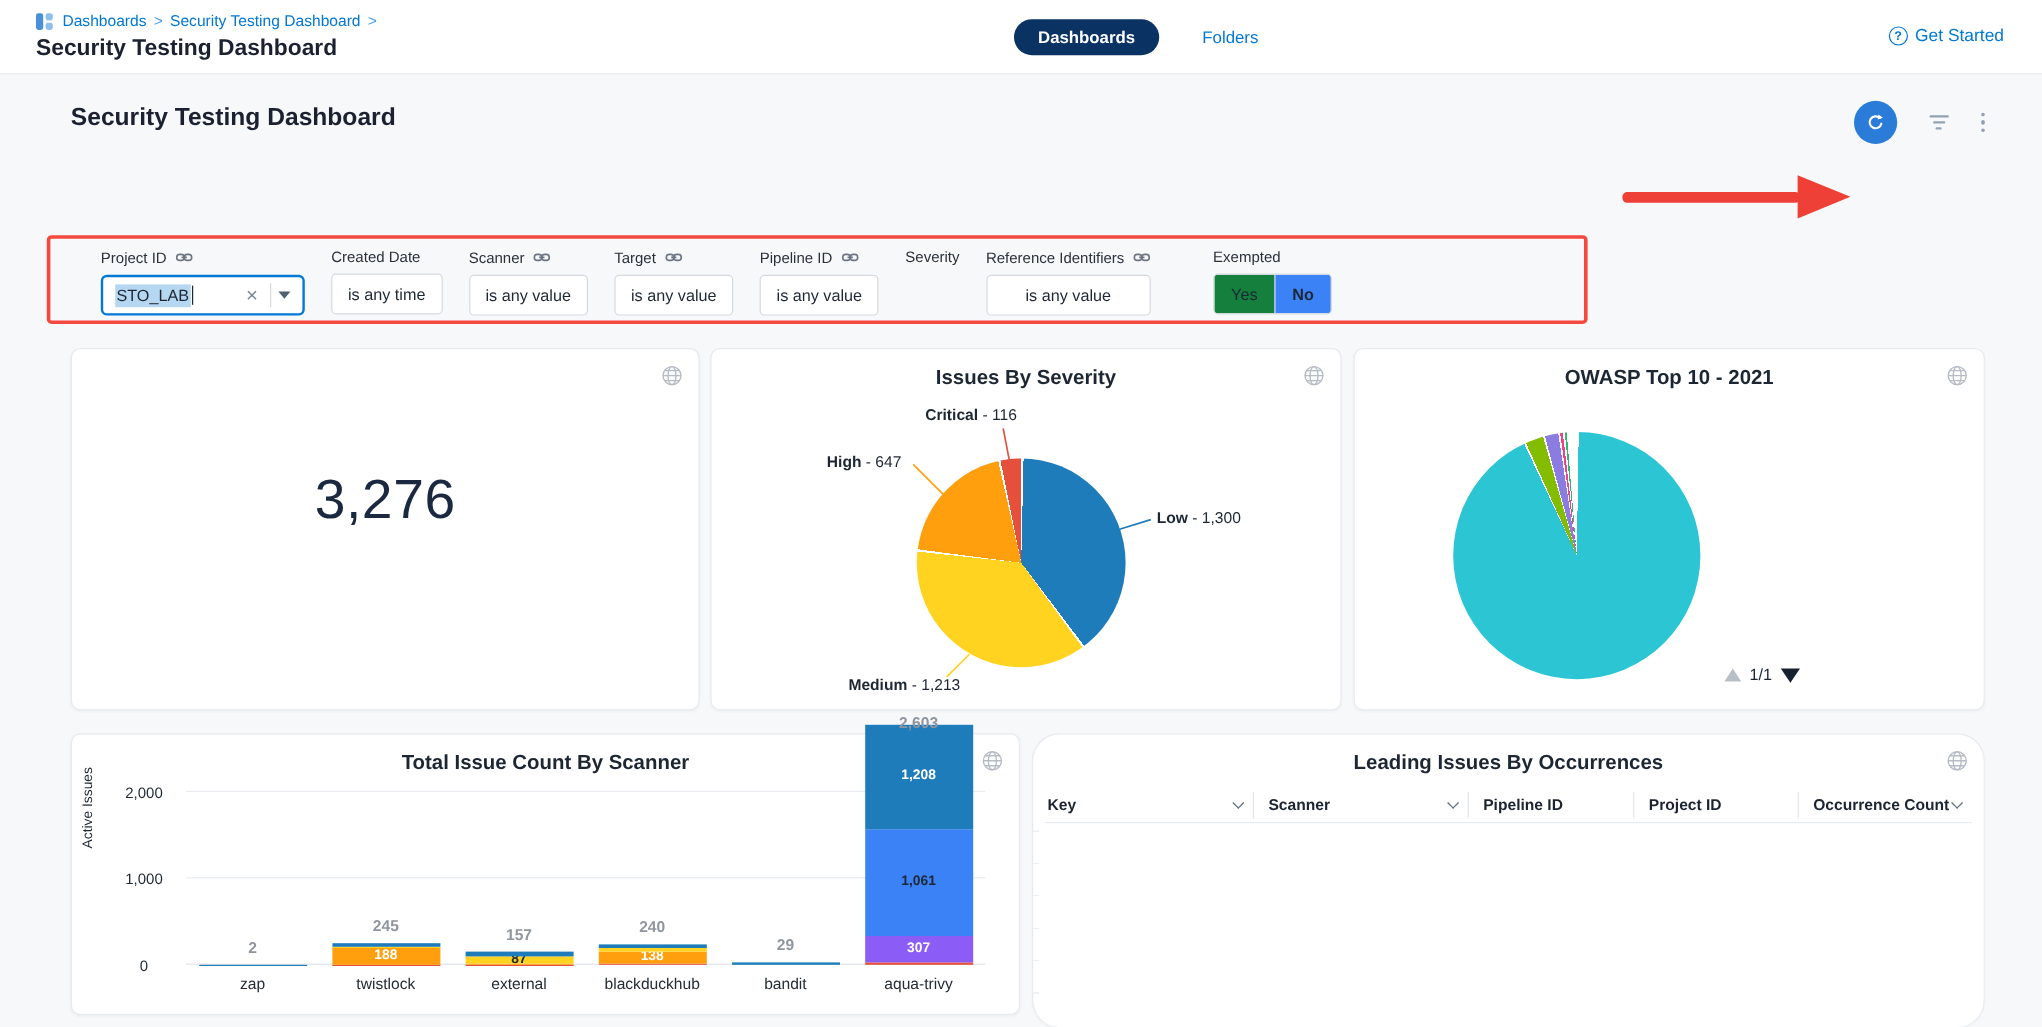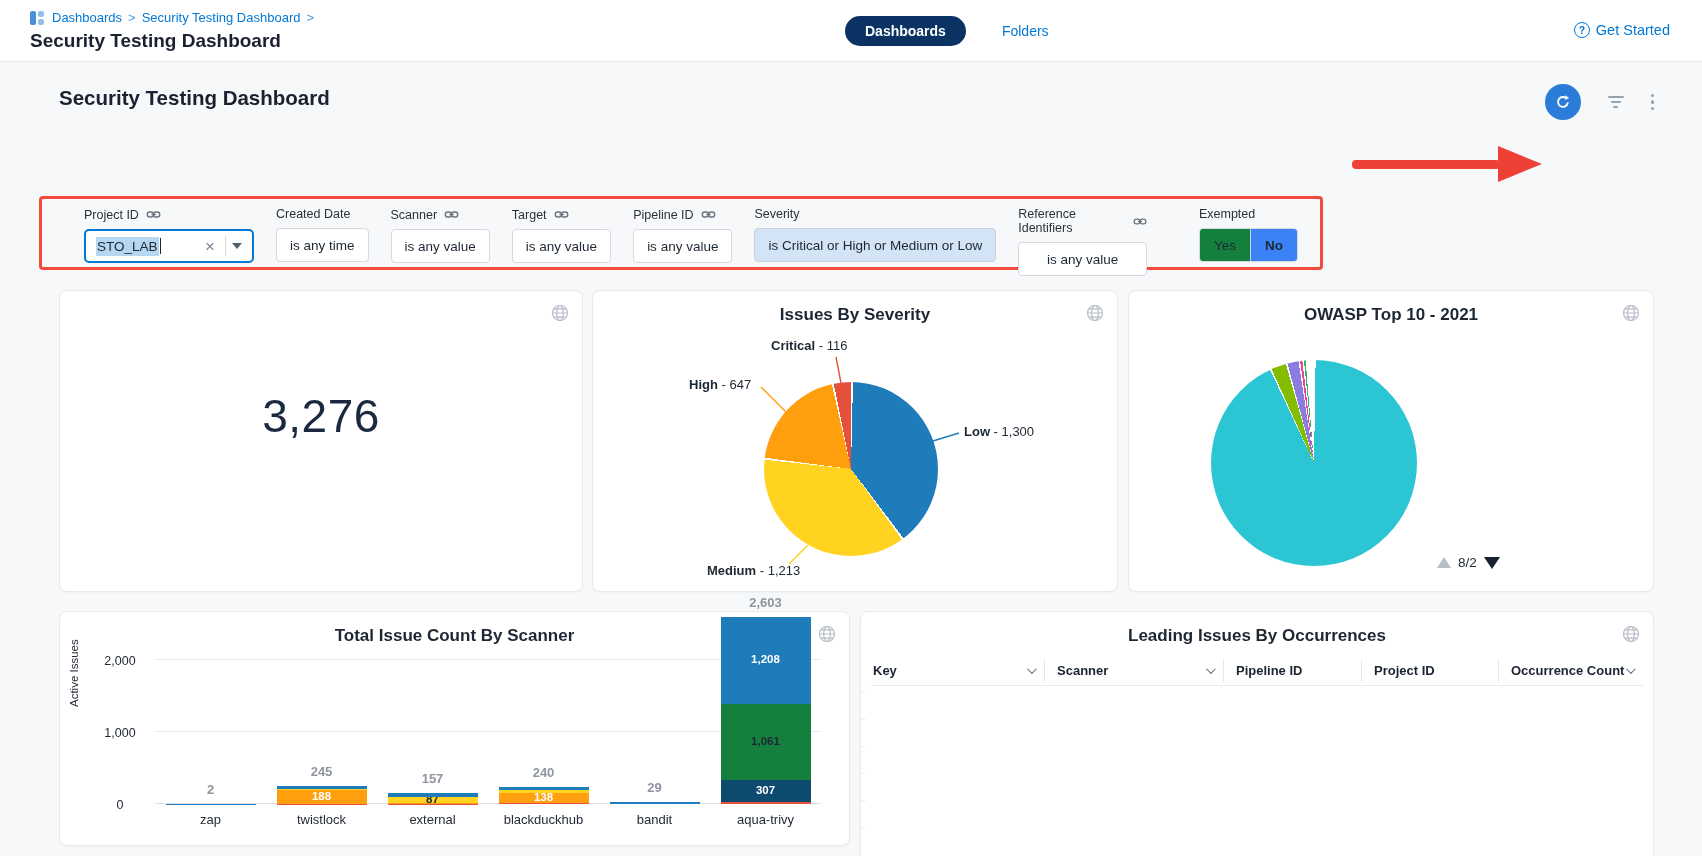--- a/index.html
+++ b/index.html
@@ -85,21 +85,21 @@
   .ytick { position:absolute; left:-62px; width:54px; text-align:center; font-size:12.5px; color:#1d2733; }
   .ylab { position:absolute; left:8px; top:95px; font-size:11.5px; color:#1d2733; transform:rotate(-90deg); transform-origin:left top; }
   .bar-col { position:relative; flex:1; height:100%; }
   .bar-stack { position:absolute; bottom:0; left:50%; transform:translateX(-50%); width:90px; display:flex; flex-direction:column-reverse; }
   .bar-seg { position:relative; width:100%; }
   .seg-label { position:absolute; left:0; right:0; top:50%; transform:translateY(-50%); text-align:center; font-size:11.5px; font-weight:bold; line-height:1; }
   .bar-total { position:absolute; left:50%; transform:translateX(-50%); font-size:13px; font-weight:bold; color:#8f959e; white-space:nowrap; }
   .bar-cats { position:absolute; left:95px; right:28px; top:200px; display:flex; }
   .bar-cats div { flex:1; text-align:center; font-size:13px; color:#252c36; }
 
-  #card-table { left:860px; top:611px; width:794px; height:245px; border-bottom:none; border-bottom-left-radius:0; border-bottom-right-radius:0; }
+  #card-table { left:860px; top:611px; width:794px; height:245px; border-bottom:none; border-bottom-left-radius:0; border-bottom-right-radius:0;border-radius:23px; }
   .thead { position:absolute; left:10px; right:10px; top:44px; height:30px; display:flex; align-items:center; border-bottom:1px solid #e7eaee; }
   .th { display:flex; align-items:center; justify-content:space-between; font-size:13px; font-weight:bold; color:#1b2430; padding:0 10px 0 2px; height:22px; }
   .th + .th { border-left:1px solid #e3e6ea; padding-left:12px; }
   .th.w1{width:173px;} .th.w2{width:179px;} .th.w3{width:138px;} .th.w4{width:137px;} .th.w5{flex:1;}
   .chev { width:7px; height:7px; border-right:1.7px solid #5c6b7a; border-bottom:1.7px solid #5c6b7a; transform:rotate(45deg) translateY(-2px); }
   .row-hints { position:absolute; left:0; top:80px; bottom:6px; width:5px; background:repeating-linear-gradient(to bottom,#eef1f4 0 1px,transparent 1px 27px); }
 </style>
 </head>
 <body>
 
@@ -215,21 +215,20 @@
           <rect x="12" y="8" width="10" height="8" rx="4" fill="none" stroke="#6d7582" stroke-width="2.2"></rect>
         </svg>
     </div>
     <div class="fbtn">is any value</div>
   </div>
 
   <div class="fld">
     <div class="fld-label">
         <span>Severity</span>
       </div>
-    <div class="fbtn active">is Critical or High or Medium or Low</div>
   </div>
 
   <div class="fld">
     <div class="fld-label">
         <span>Reference Identifiers</span>
       <svg class="link-ic" viewBox="0 0 24 24">
           <path d="M8.5 12h7" stroke="#6d7582" stroke-width="2.2" fill="none"></path>
           <rect x="2" y="8" width="10" height="8" rx="4" fill="none" stroke="#6d7582" stroke-width="2.2"></rect>
           <rect x="12" y="8" width="10" height="8" rx="4" fill="none" stroke="#6d7582" stroke-width="2.2"></rect>
         </svg>
@@ -286,21 +285,21 @@
       <g fill="none" stroke="#b6bcc6" stroke-width="1.4">
         <circle cx="12" cy="12" r="9"></circle>
         <ellipse cx="12" cy="12" rx="4" ry="9"></ellipse>
         <path d="M3 12h18M4.6 7h14.8M4.6 17h14.8"></path>
       </g>
     </svg>
   <div class="card-title">OWASP Top 10 - 2021</div>
   <div class="pie" id="owasp-pie" style="background: conic-gradient(rgb(255, 255, 255) 0deg, rgb(255, 255, 255) 0.9deg, rgb(43, 197, 212) 0.9deg, rgb(43, 197, 212) 334.8deg, rgb(255, 255, 255) 334.8deg, rgb(255, 255, 255) 335.7deg, rgb(132, 189, 0) 335.7deg, rgb(132, 189, 0) 344.16deg, rgb(255, 255, 255) 344.16deg, rgb(255, 255, 255) 345.06deg, rgb(138, 124, 224) 345.06deg, rgb(138, 124, 224) 351.36deg, rgb(255, 255, 255) 351.36deg, rgb(255, 255, 255) 352.26deg, rgb(240, 64, 143) 352.26deg, rgb(240, 64, 143) 353.52deg, rgb(255, 255, 255) 353.52deg, rgb(255, 255, 255) 354.42deg, rgb(46, 184, 114) 354.42deg, rgb(46, 184, 114) 355.32deg, rgb(255, 255, 255) 355.32deg, rgb(255, 255, 255) 356.22deg, rgb(255, 255, 255) 356.22deg, rgb(255, 255, 255) 360deg);"></div>
   <div class="pager">
     <span class="tri-up"></span>
-    <span>8/2</span>
+    <span>1/1</span>
     <span class="tri-down"></span>
   </div>
 </div>
 
 <div class="card" id="card-bar">
   <svg class="globe" width="20" height="20" viewBox="0 0 24 24">
       <g fill="none" stroke="#b6bcc6" stroke-width="1.4">
         <circle cx="12" cy="12" r="9"></circle>
         <ellipse cx="12" cy="12" rx="4" ry="9"></ellipse>
         <path d="M3 12h18M4.6 7h14.8M4.6 17h14.8"></path>
@@ -357,24 +356,24 @@
         </div>
         <div class="bar-col">
           <div class="bar-stack">
             <div class="bar-seg" style="height: 2.088px; background: rgb(31, 124, 186);"></div>
           </div>
           <div class="bar-total" style="bottom: 9.088px;">29</div>
         </div>
         <div class="bar-col">
           <div class="bar-stack">
             <div class="bar-seg" style="height: 1.944px; background: rgb(229, 80, 60);"></div>
-            <div class="bar-seg" style="height: 22.104px; background: #0c4a6e;">
+            <div class="bar-seg" style="height: 22.104px; background: #8b5cf6;">
               <div class="seg-label" style="color: rgb(255, 255, 255);">307</div>
             </div>
-            <div class="bar-seg" style="height: 76px; background: #15803d;">
+            <div class="bar-seg" style="height: 89px; background: #3b82f6;">
               <div class="seg-label" style="color: rgb(29, 39, 51);">1,061</div>
             </div>
             <div class="bar-seg" style="height: 86.976px; background: rgb(31, 124, 186);">
               <div class="seg-label" style="color: rgb(255, 255, 255);">1,208</div>
             </div>
           </div>
           <div class="bar-total" style="bottom: 194.416px;">2,603</div>
         </div>
       </div>
   </div>

